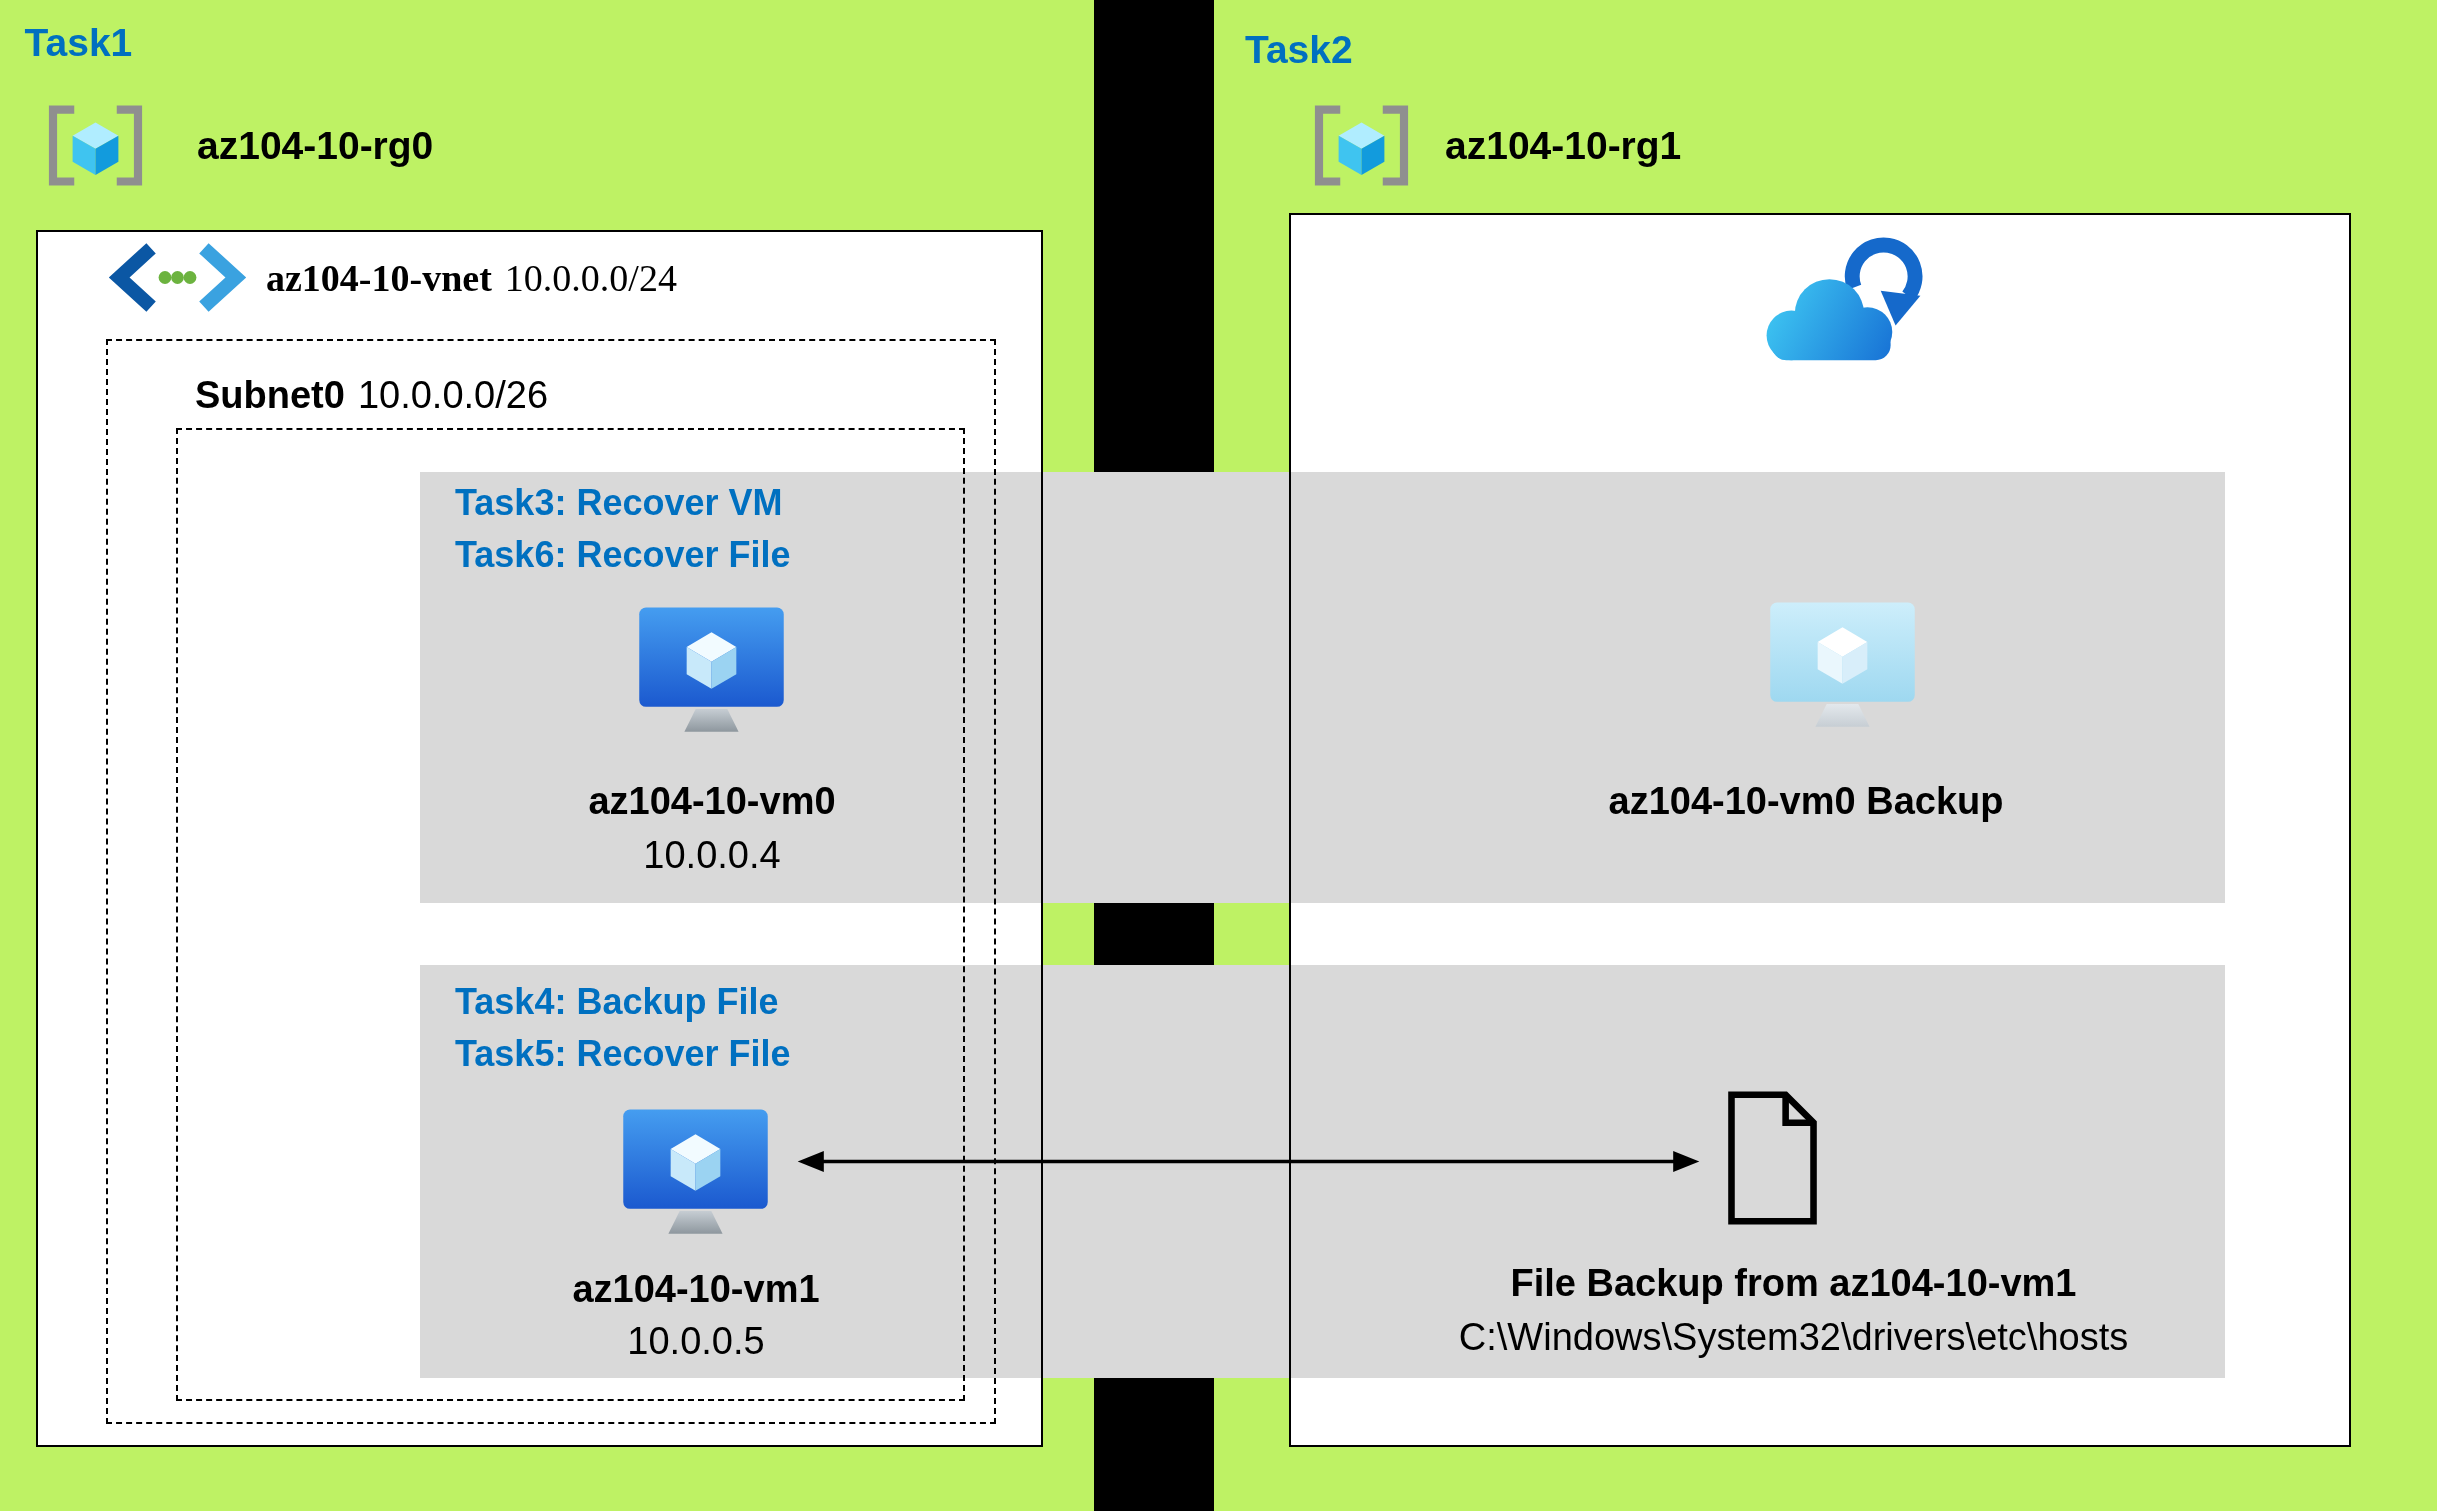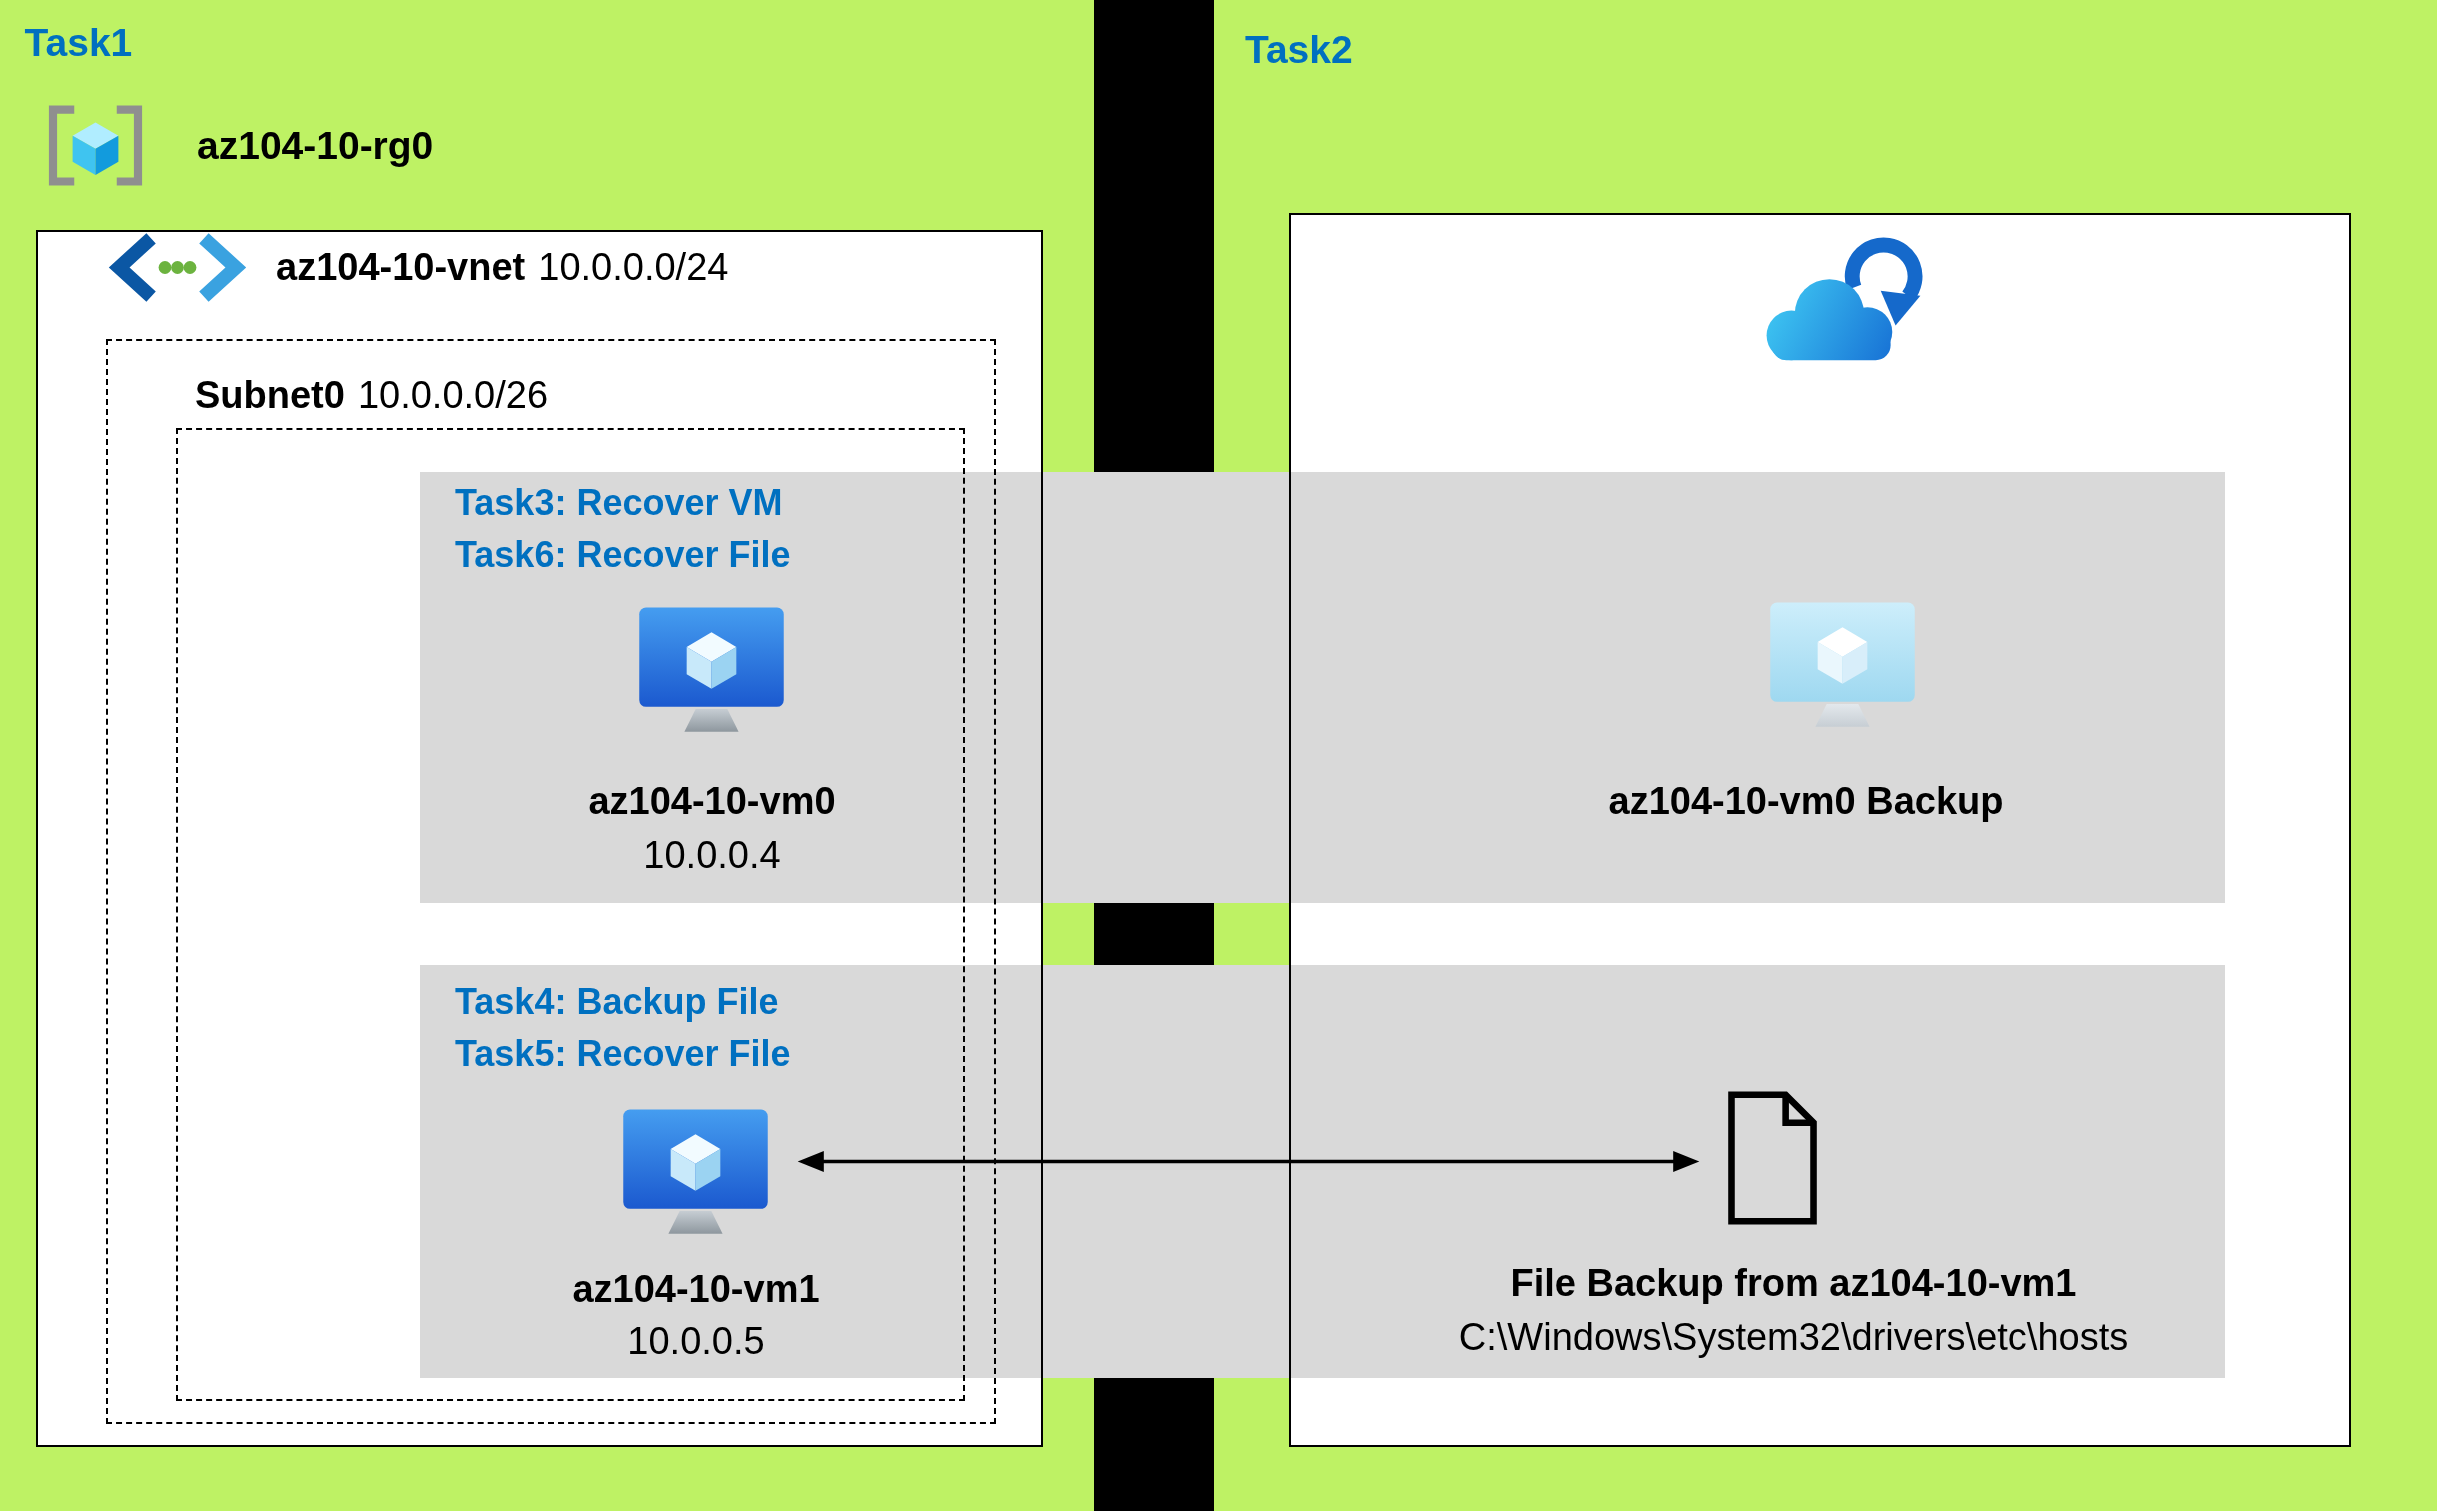--- a/index.html
+++ b/index.html
@@ -65,21 +65,21 @@
     <svg width="105" height="85" viewBox="0 0 64 52">
       <path d="M19 4 H6 V48 H19" fill="none" stroke="#8f8f8f" stroke-width="5"></path>
       <path d="M45 4 H58 V48 H45" fill="none" stroke="#8f8f8f" stroke-width="5"></path>
       <polygon points="32,12 46,20 32,28 18,20" fill="#b0edff"></polygon>
       <polygon points="18,20 32,28 32,44 18,36" fill="#3fc4f0"></polygon>
       <polygon points="46,20 32,28 32,44 46,36" fill="#129bdd"></polygon>
     </svg>
     <span class="t-rg nowrap">az104-10-rg0</span>
   </div>
 
-  <div class="abs content row" style="left:108px;top:230px;gap:29px;">
+  <div class="abs content row" style="left:108px;top:240px;gap:19px;font-family:Liberation Serif, serif;">
     <svg width="139" height="75" viewBox="0 0 100 52">
       <path d="M31 5 L8 26 L31 47" fill="none" stroke="#0b57a4" stroke-width="10"></path>
       <path d="M69 5 L92 26 L69 47" fill="none" stroke="#3aa2e0" stroke-width="10"></path>
       <circle cx="41" cy="26" r="4.6" fill="#6cb33f"></circle>
       <circle cx="50" cy="26" r="4.6" fill="#6cb33f"></circle>
       <circle cx="59" cy="26" r="4.6" fill="#6cb33f"></circle>
     </svg>
     <span class="nowrap"><span class="t-name">az104-10-vnet</span><span class="t-reg gap-l">10.0.0.0/24</span></span>
   </div>
 
@@ -136,20 +136,30 @@
       <polygon points="22,18.5 33,25 33,37 22,30.5" fill="#c8e9fa"></polygon>
       <polygon points="44,18.5 33,25 33,37 44,30.5" fill="#9bd3f2"></polygon>
       <polygon points="26,46 40,46 45,56 21,56" fill="url(#stG2)"></polygon>
     </svg>
   </div>
   <div class="abs content center t-name" style="left:475px;top:1268px;width:442px;">az104-10-vm1</div>
   <div class="abs content center t-reg" style="left:475px;top:1320px;width:442px;">10.0.0.5</div>
 
   <div class="abs content t-blue-title" style="left:1245px;top:28px;">Task2</div>
 
+  <div class="abs content row" style="left:1309px;top:103px;gap:31px;">
+    <svg width="105" height="85" viewBox="0 0 64 52">
+      <path d="M19 4 H6 V48 H19" fill="none" stroke="#8f8f8f" stroke-width="5"></path>
+      <path d="M45 4 H58 V48 H45" fill="none" stroke="#8f8f8f" stroke-width="5"></path>
+      <polygon points="32,12 46,20 32,28 18,20" fill="#b0edff"></polygon>
+      <polygon points="18,20 32,28 32,44 18,36" fill="#3fc4f0"></polygon>
+      <polygon points="46,20 32,28 32,44 46,36" fill="#129bdd"></polygon>
+    </svg>
+    <span class="t-rg nowrap">az104-10-rg1</span>
+  </div>
 
   <div class="abs content" style="left:1755px;top:236px;">
     <svg width="172" height="136" viewBox="0 0 104 82">
       <defs>
         <linearGradient id="cloudG" x1="10" y1="38" x2="90" y2="80" gradientUnits="userSpaceOnUse">
           <stop offset="0" stop-color="#3ec6f2"></stop>
             <stop offset="1" stop-color="#1368d2"></stop>
         </linearGradient>
       </defs>
       <path d="M60 31 A19 19 0 1 1 92.6 36.2" fill="none" stroke="#1569cb" stroke-width="9"></path>

